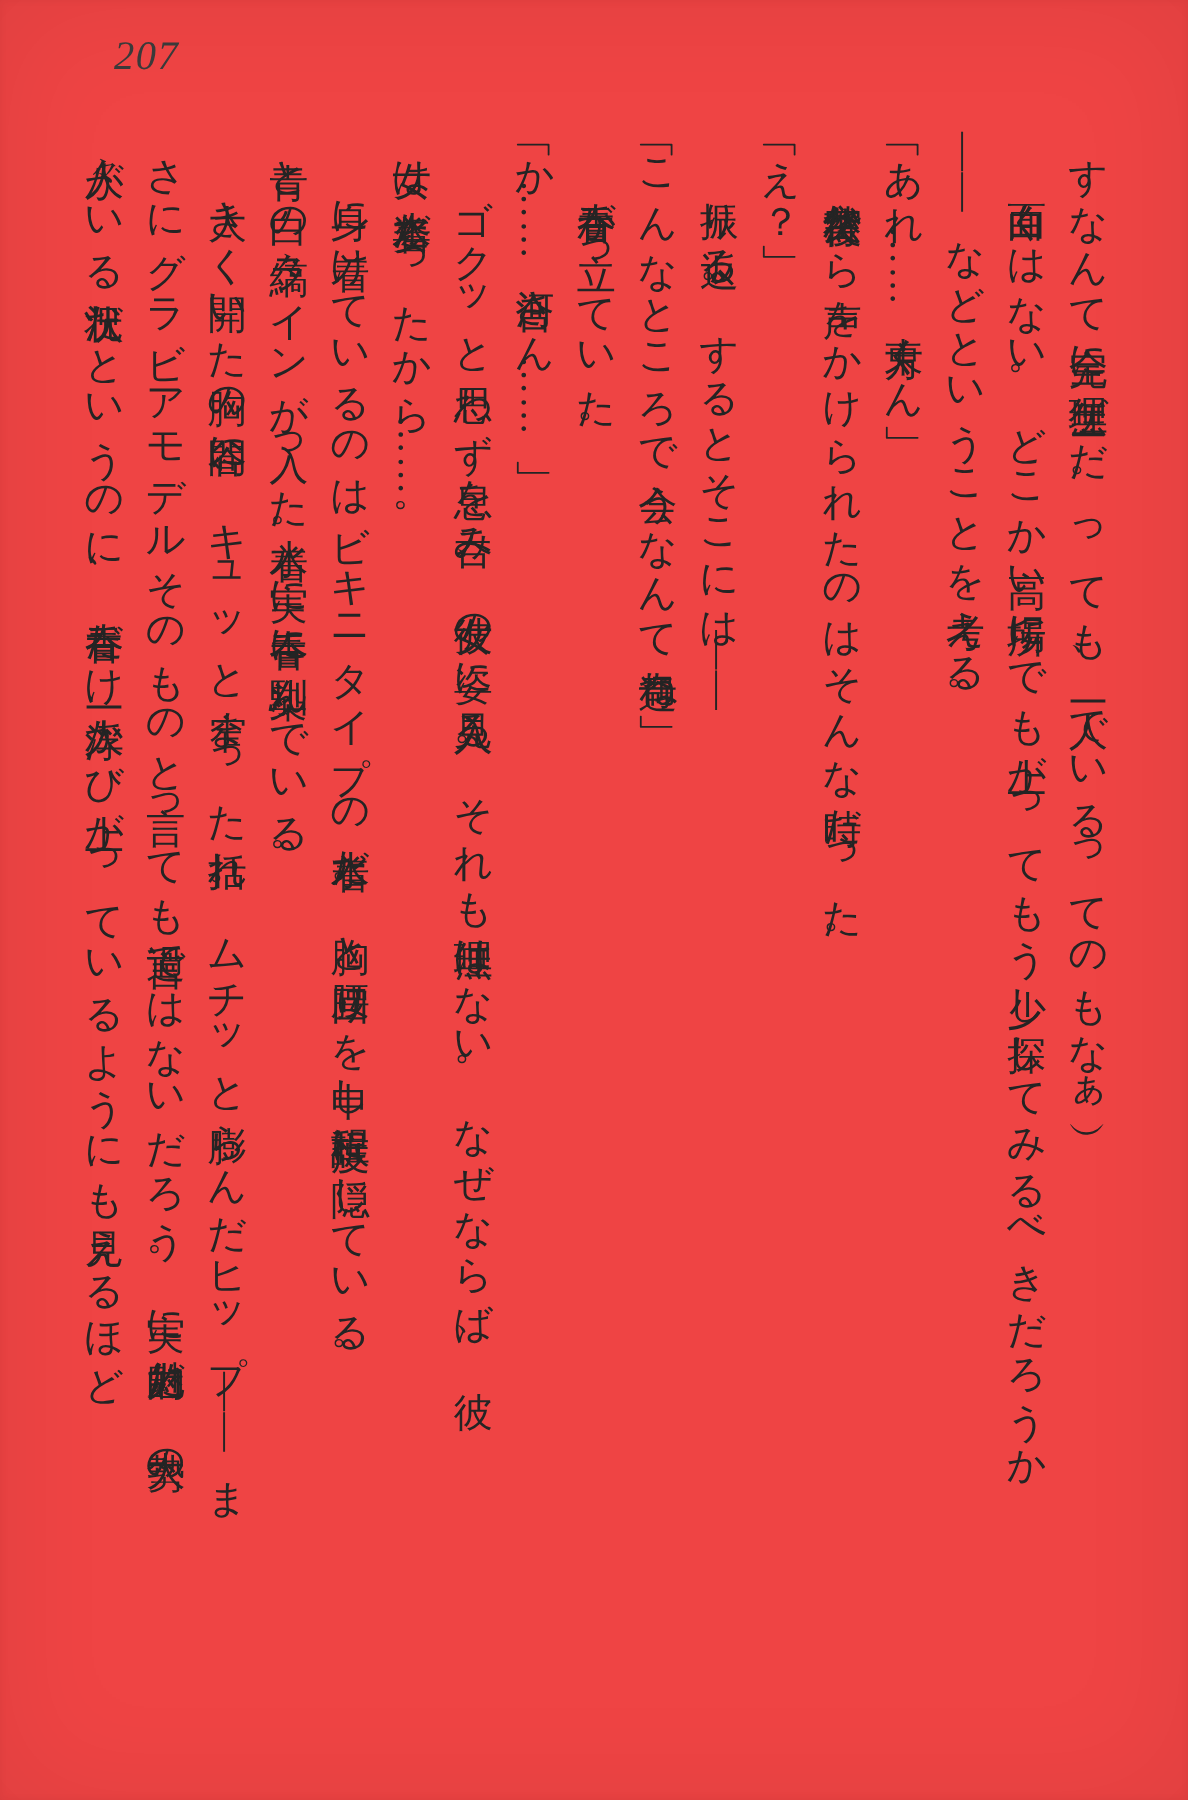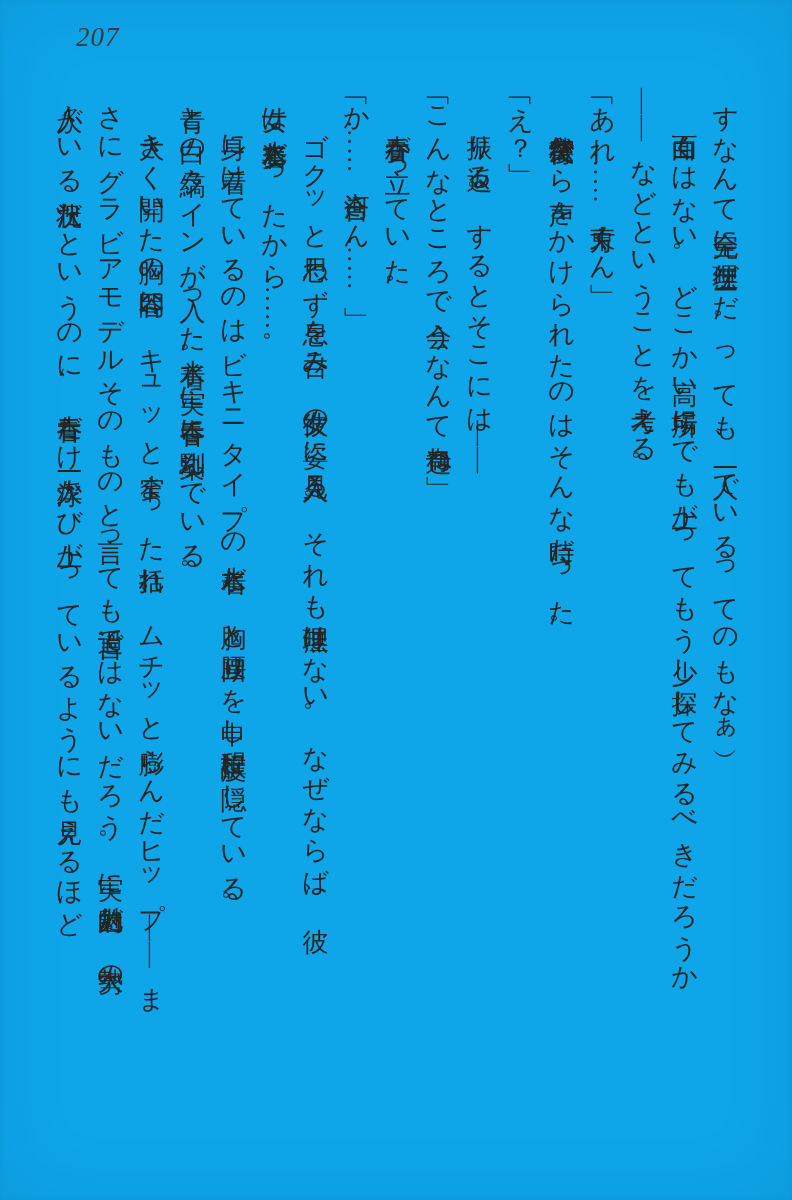--- a/index.html
+++ b/index.html
@@ -9,21 +9,21 @@
   body {
     width: 792px;
     height: 1200px;
     overflow: hidden;
     background: #e9e9e9;
   }
   .page {
     position: relative;
     width: 792px;
     height: 1200px;
-    background: #0ea5e9;
+    background: #ef4444;
     box-shadow: inset 0 0 80px rgba(0,0,0,0.07), inset 0 0 6px rgba(0,0,0,0.05);
     font-family: "Liberation Serif", "DejaVu Serif", serif;
     color: #242424;
   }
   .page-number {
     position: absolute;
     top: 22px;
     left: 76px;
     font-size: 27px;
     font-style: italic;

